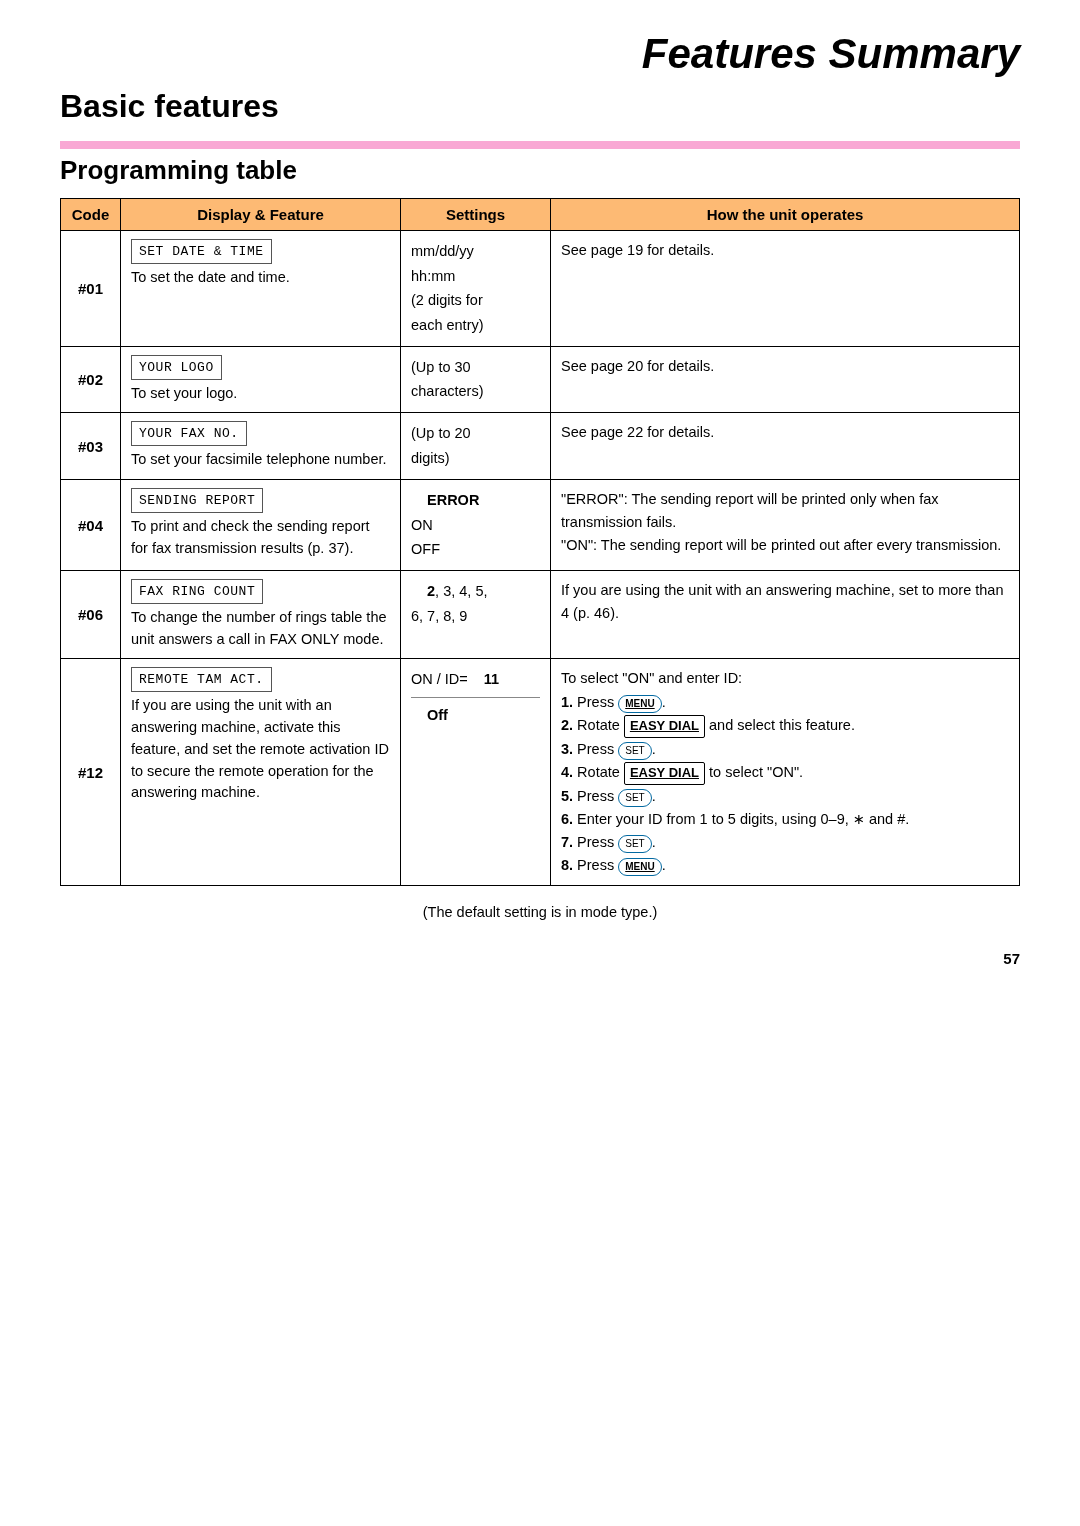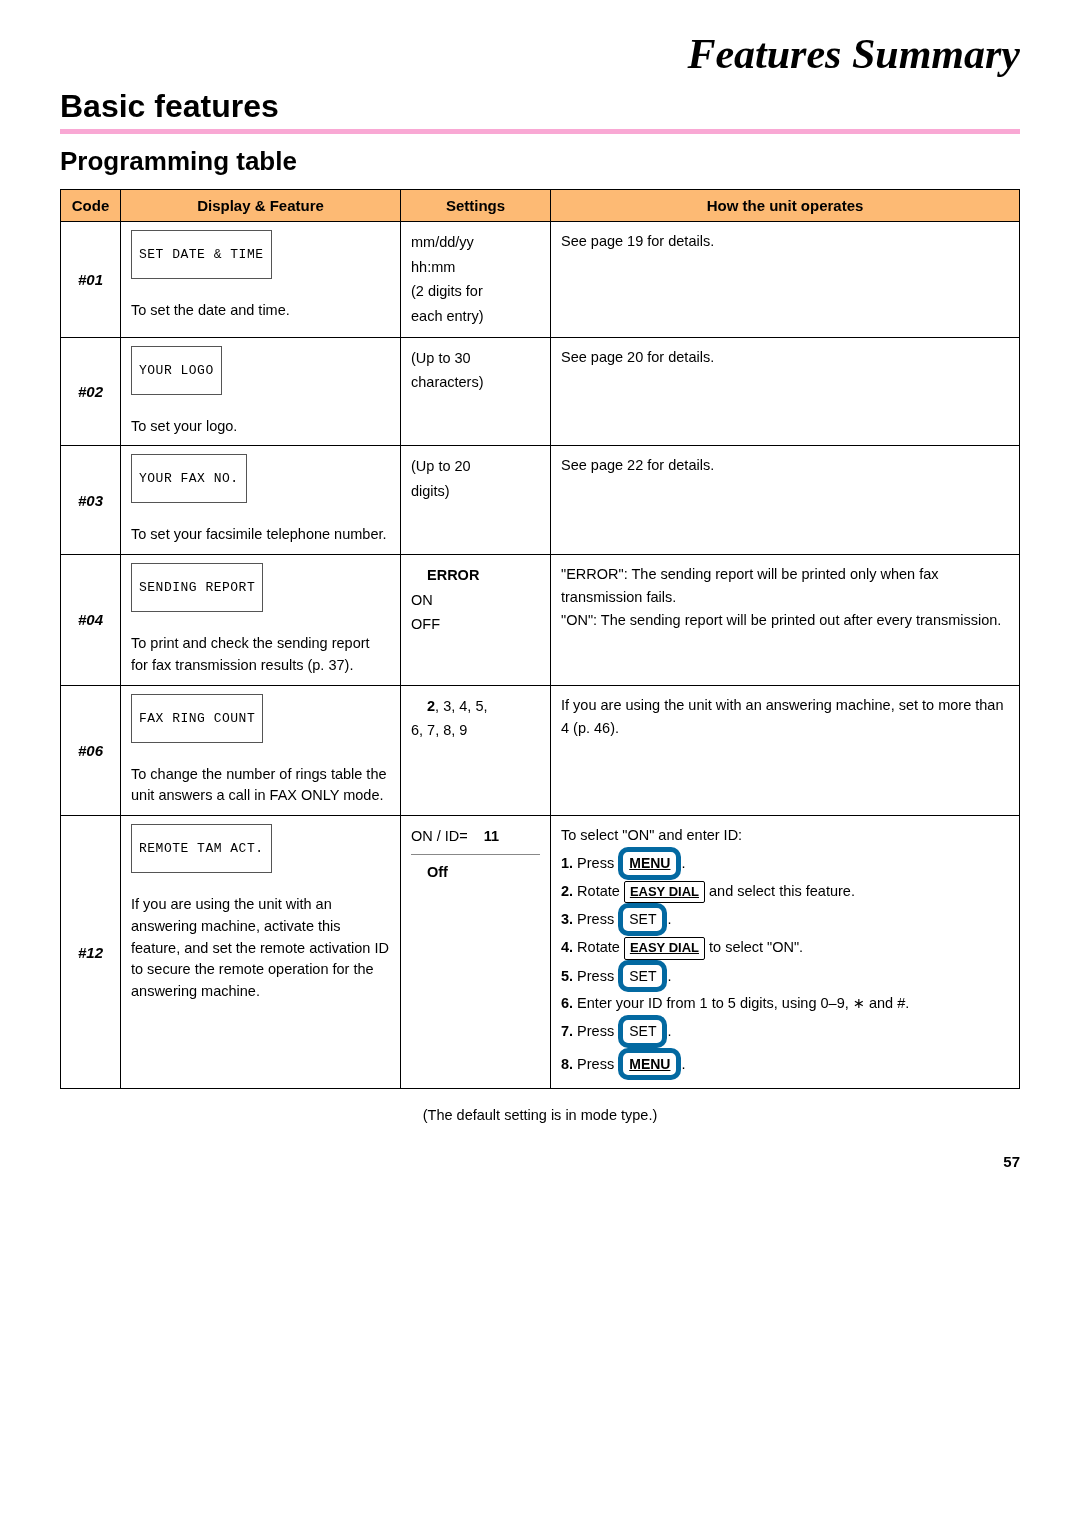--- a/index.html
+++ b/index.html
@@ -10,32 +10,32 @@
       color: #000;
       width: 1080px;
       min-height: 1526px;
       padding: 30px 60px 60px 60px;
     }
     .page-header {
       text-align: right;
       margin-bottom: 10px;
     }
     .page-title {
-      font-family: Liberation Serif, serif;
+      font-family: Liberation Sans, sans-serif;
       font-size: 42px;
       font-style: italic;
       font-weight: bold;
       color: #000;
     }
     .section-title {
       font-size: 32px;
       font-weight: bold;
-      border-bottom: 5px solid #f9a8d4;
-      padding-bottom: 4px;
-      margin-bottom: 12px;
+      border-bottom: 8px solid #f9a8d4;
+      padding-bottom: 16px;
+      margin-bottom: 6px;
     }
     .subsection-title {
       font-size: 26px;
       font-weight: bold;
       margin-bottom: 12px;
     }
     table {
       width: 100%;
       border-collapse: collapse;
       border: 1.5px solid #000;
@@ -55,29 +55,28 @@
       border: 1.5px solid #000;
       padding: 8px 10px;
       vertical-align: top;
       font-size: 14.5px;
     }
     .code-cell {
       font-weight: bold;
       font-size: 15px;
       text-align: center;
       vertical-align: middle;
-      font-style: italic;
     }
     .display-box {
       font-family: 'Courier New', Courier, monospace;
       font-size: 13px;
       border: 1px solid #555;
       display: inline-block;
-      padding: 16px 7px;
-      margin-bottom: 21px;
+      padding: 4px 7px;
+      margin-bottom: 3px;
       letter-spacing: 0.5px;
     }
     .feature-desc {
       font-size: 14.5px;
       line-height: 1.5;
     }
     .settings-cell {
       vertical-align: top;
       font-size: 14.5px;
       line-height: 1.7;
@@ -91,24 +90,24 @@
     .key-box {
       border: 1px solid #000;
       display: inline-block;
       padding: 0px 5px;
       font-size: 13px;
       font-weight: bold;
       border-radius: 2px;
       text-decoration: underline;
     }
     .key-rounded {
-      border: 5px solid #0369a1;
+      border: 1px solid #0369a1;
       display: inline-block;
       padding: 0px 6px;
-      font-size: 14px;
+      font-size: 10px;
       border-radius: 10px;
     }
     .settings-divider {
       border: none;
       border-top: 1px solid #888;
       margin: 5px 0;
     }
     .footer-note {
       text-align: center;
       margin-top: 18px;

